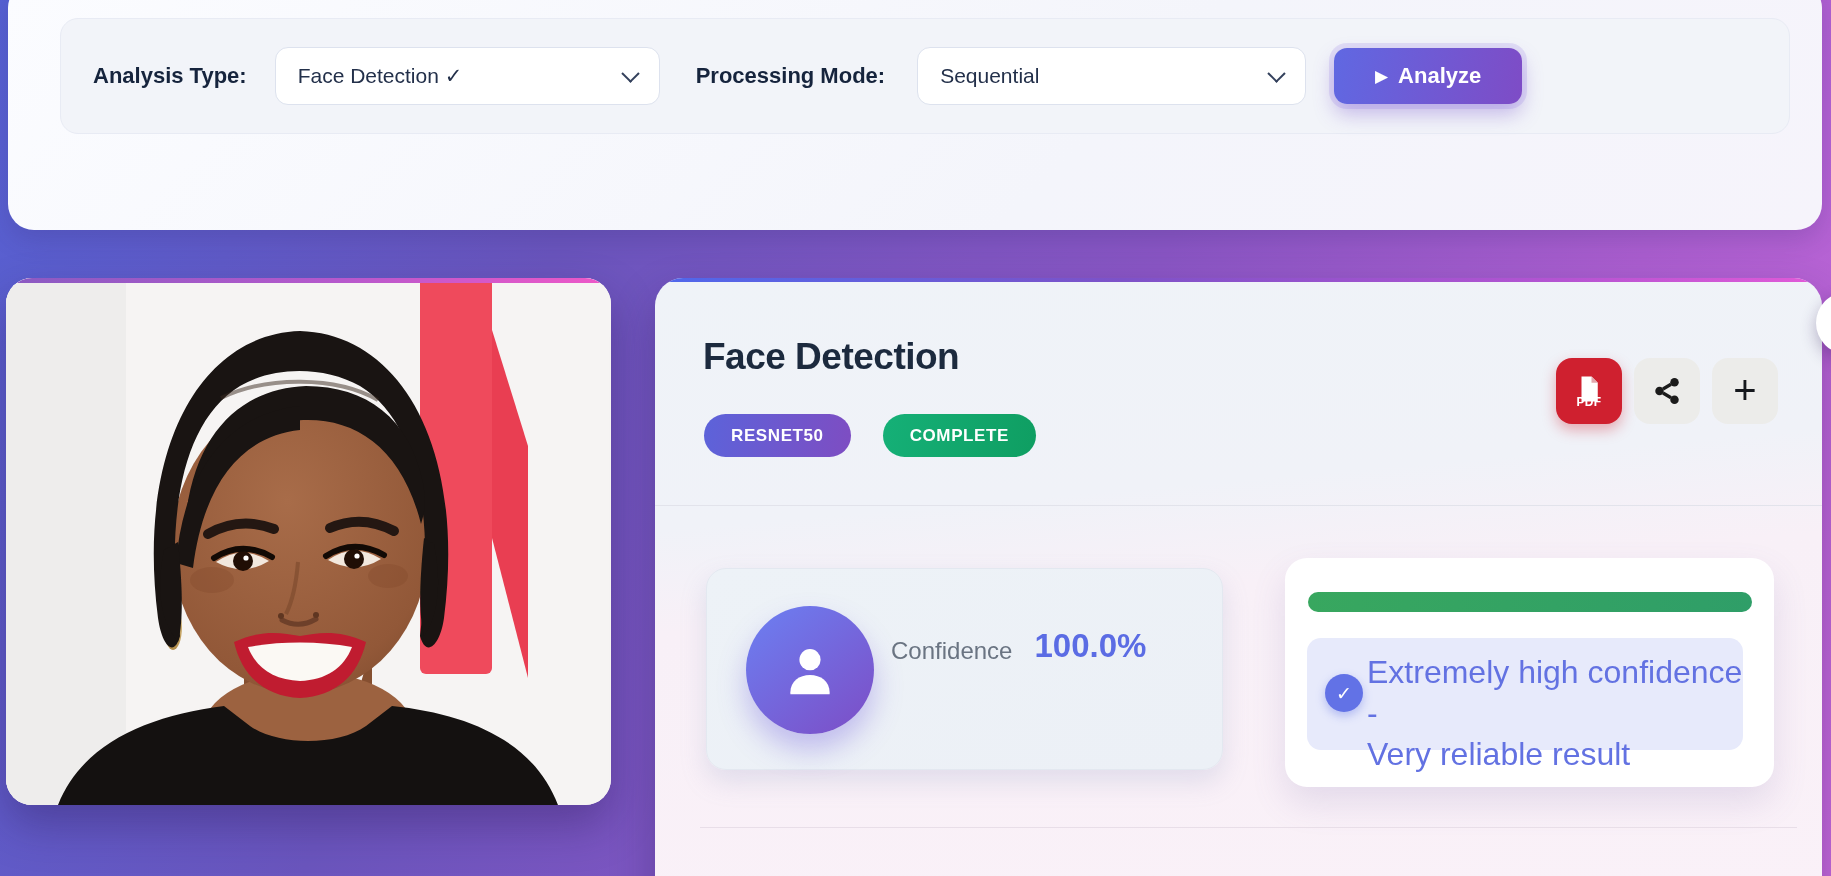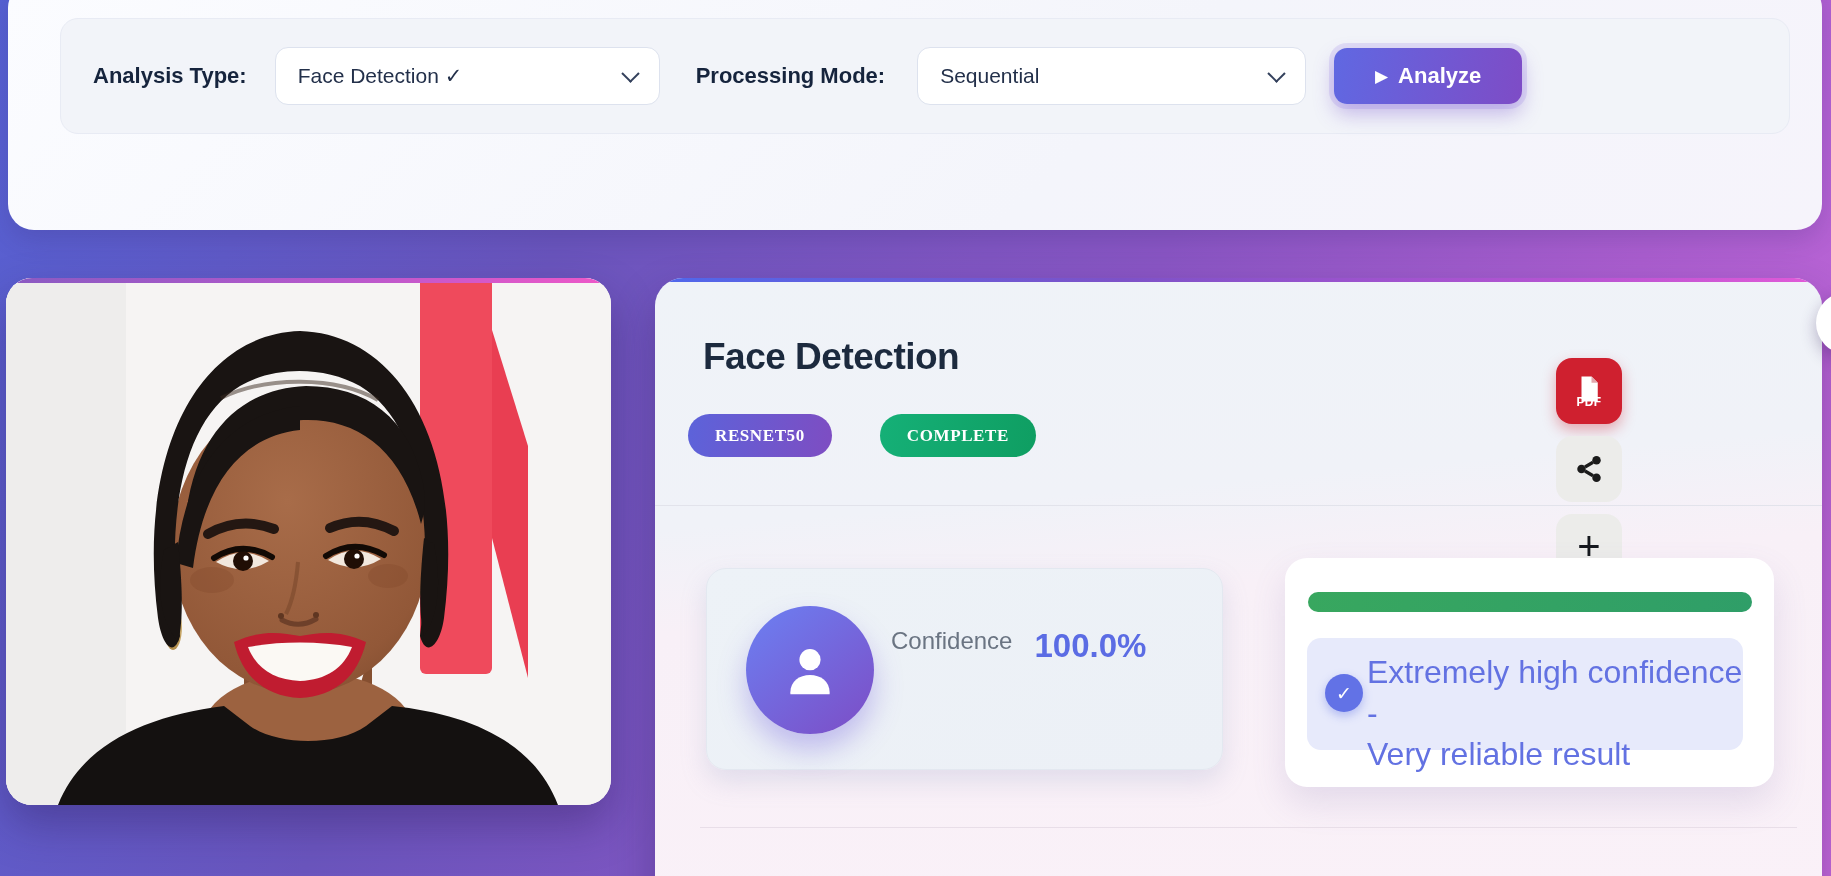--- a/index.html
+++ b/index.html
@@ -37,46 +37,46 @@
   .photo-card svg{display:block;}
   
   .results-card{position:absolute;left:655px;top:278px;width:1167px;height:640px;
     border-radius:28px 28px 0 0;overflow:hidden;
     background:linear-gradient(175deg,#eff3f8 0%,#f0f2f8 34%,#f8f0f7 48%,#faf1f8 100%);
     box-shadow:0 20px 44px rgba(40,20,80,.30);}
   .results-card .top-strip{position:absolute;left:0;top:0;width:100%;height:4px;
     background:linear-gradient(90deg,#4f68ec 0%,#7d52c8 40%,#b554d2 78%,#e25ad8 100%);}
   .res-title{position:absolute;left:48px;top:58px;font-size:37px;font-weight:800;
     color:#1c2a3e;letter-spacing:-0.5px;}
-  .badge-row{position:absolute;left:33px;top:136px;display:flex;gap:48px;font-family:Liberation Serif, serif;}
+  .badge-row{position:absolute;left:49px;top:136px;display:flex;gap:32px;}
   .badge{height:43px;border-radius:22px;display:flex;align-items:center;padding:0 27px;
     color:#fff;font-size:17px;font-weight:700;letter-spacing:.6px;}
   .badge-model{background:linear-gradient(100deg,#5c63da 0%,#7e4dc2 100%);}
   .badge-status{background:linear-gradient(100deg,#15b077 0%,#0f9e62 100%);}
-  .action-row{position:absolute;left:901px;top:80px;display:flex;gap:12px;flex-direction:column;}
+  .action-row{position:absolute;left:901px;top:80px;display:flex;gap:12px;}
   .act-btn{width:66px;height:66px;border:none;border-radius:16px;cursor:pointer;
     display:flex;align-items:center;justify-content:center;font-family:inherit;}
   .act-pdf{background:#cf202f;box-shadow:0 6px 14px rgba(207,32,47,.35);}
   .act-gray{background:#ececea;}
   .pdf-ic{display:flex;flex-direction:column;align-items:center;color:#fff;}
   .pdf-ic .pdf-txt{font-size:12px;font-weight:800;margin-top:-9px;letter-spacing:.3px;}
   .plus-glyph{font-size:40px;font-weight:400;color:#15181d;line-height:1;margin-top:-3px;}
   .hdr-divider{position:absolute;left:0;top:227px;width:100%;height:1px;background:#e2e3eb;}
   .bottom-divider{position:absolute;left:45px;top:549px;width:calc(100% - 70px);height:1px;background:#e8dee8;}
   
   .face-card{position:absolute;left:51px;top:290px;width:515px;height:200px;border-radius:20px;
     background:linear-gradient(160deg,#edf2f7 0%,#ecf0f6 100%);
     border:1px solid #e3e8f0;box-shadow:0 12px 26px rgba(140,150,190,.22);}
   .avatar{position:absolute;left:39px;top:37px;width:128px;height:128px;border-radius:50%;
     background:linear-gradient(140deg,#6d7cef 8%,#7b52ca 90%);
     display:flex;align-items:center;justify-content:center;
     box-shadow:0 16px 28px rgba(110,90,220,.35);}
   .det-col{position:absolute;left:184px;top:38px;}
   .det-class{font-size:45px;font-weight:800;color:#1c2a3e;letter-spacing:1.5px;}
-  .det-row{margin-top:20px;display:flex;align-items:flex-start;gap:22px;}
+  .det-row{margin-top:20px;display:flex;align-items:flex-end;gap:22px;}
   .det-conf-label{font-size:24px;font-weight:500;color:#6a7482;}
   .det-conf-value{font-size:33px;font-weight:800;color:#5b6ce4;}
   
   .conf-card{position:absolute;left:630px;top:280px;width:489px;height:229px;border-radius:22px;
     background:#ffffff;box-shadow:0 16px 34px rgba(120,100,170,.16);}
   .progress{position:absolute;left:23px;top:34px;width:444px;height:20px;border-radius:10px;
     background:linear-gradient(90deg,#38a75f 0%,#2f9e68 100%);}
   .note{position:absolute;left:22px;top:80px;width:436px;height:112px;border-radius:14px;
     background:#e7eafb;}
   .check-circle{position:absolute;left:18px;top:36px;width:38px;height:38px;border-radius:50%;

